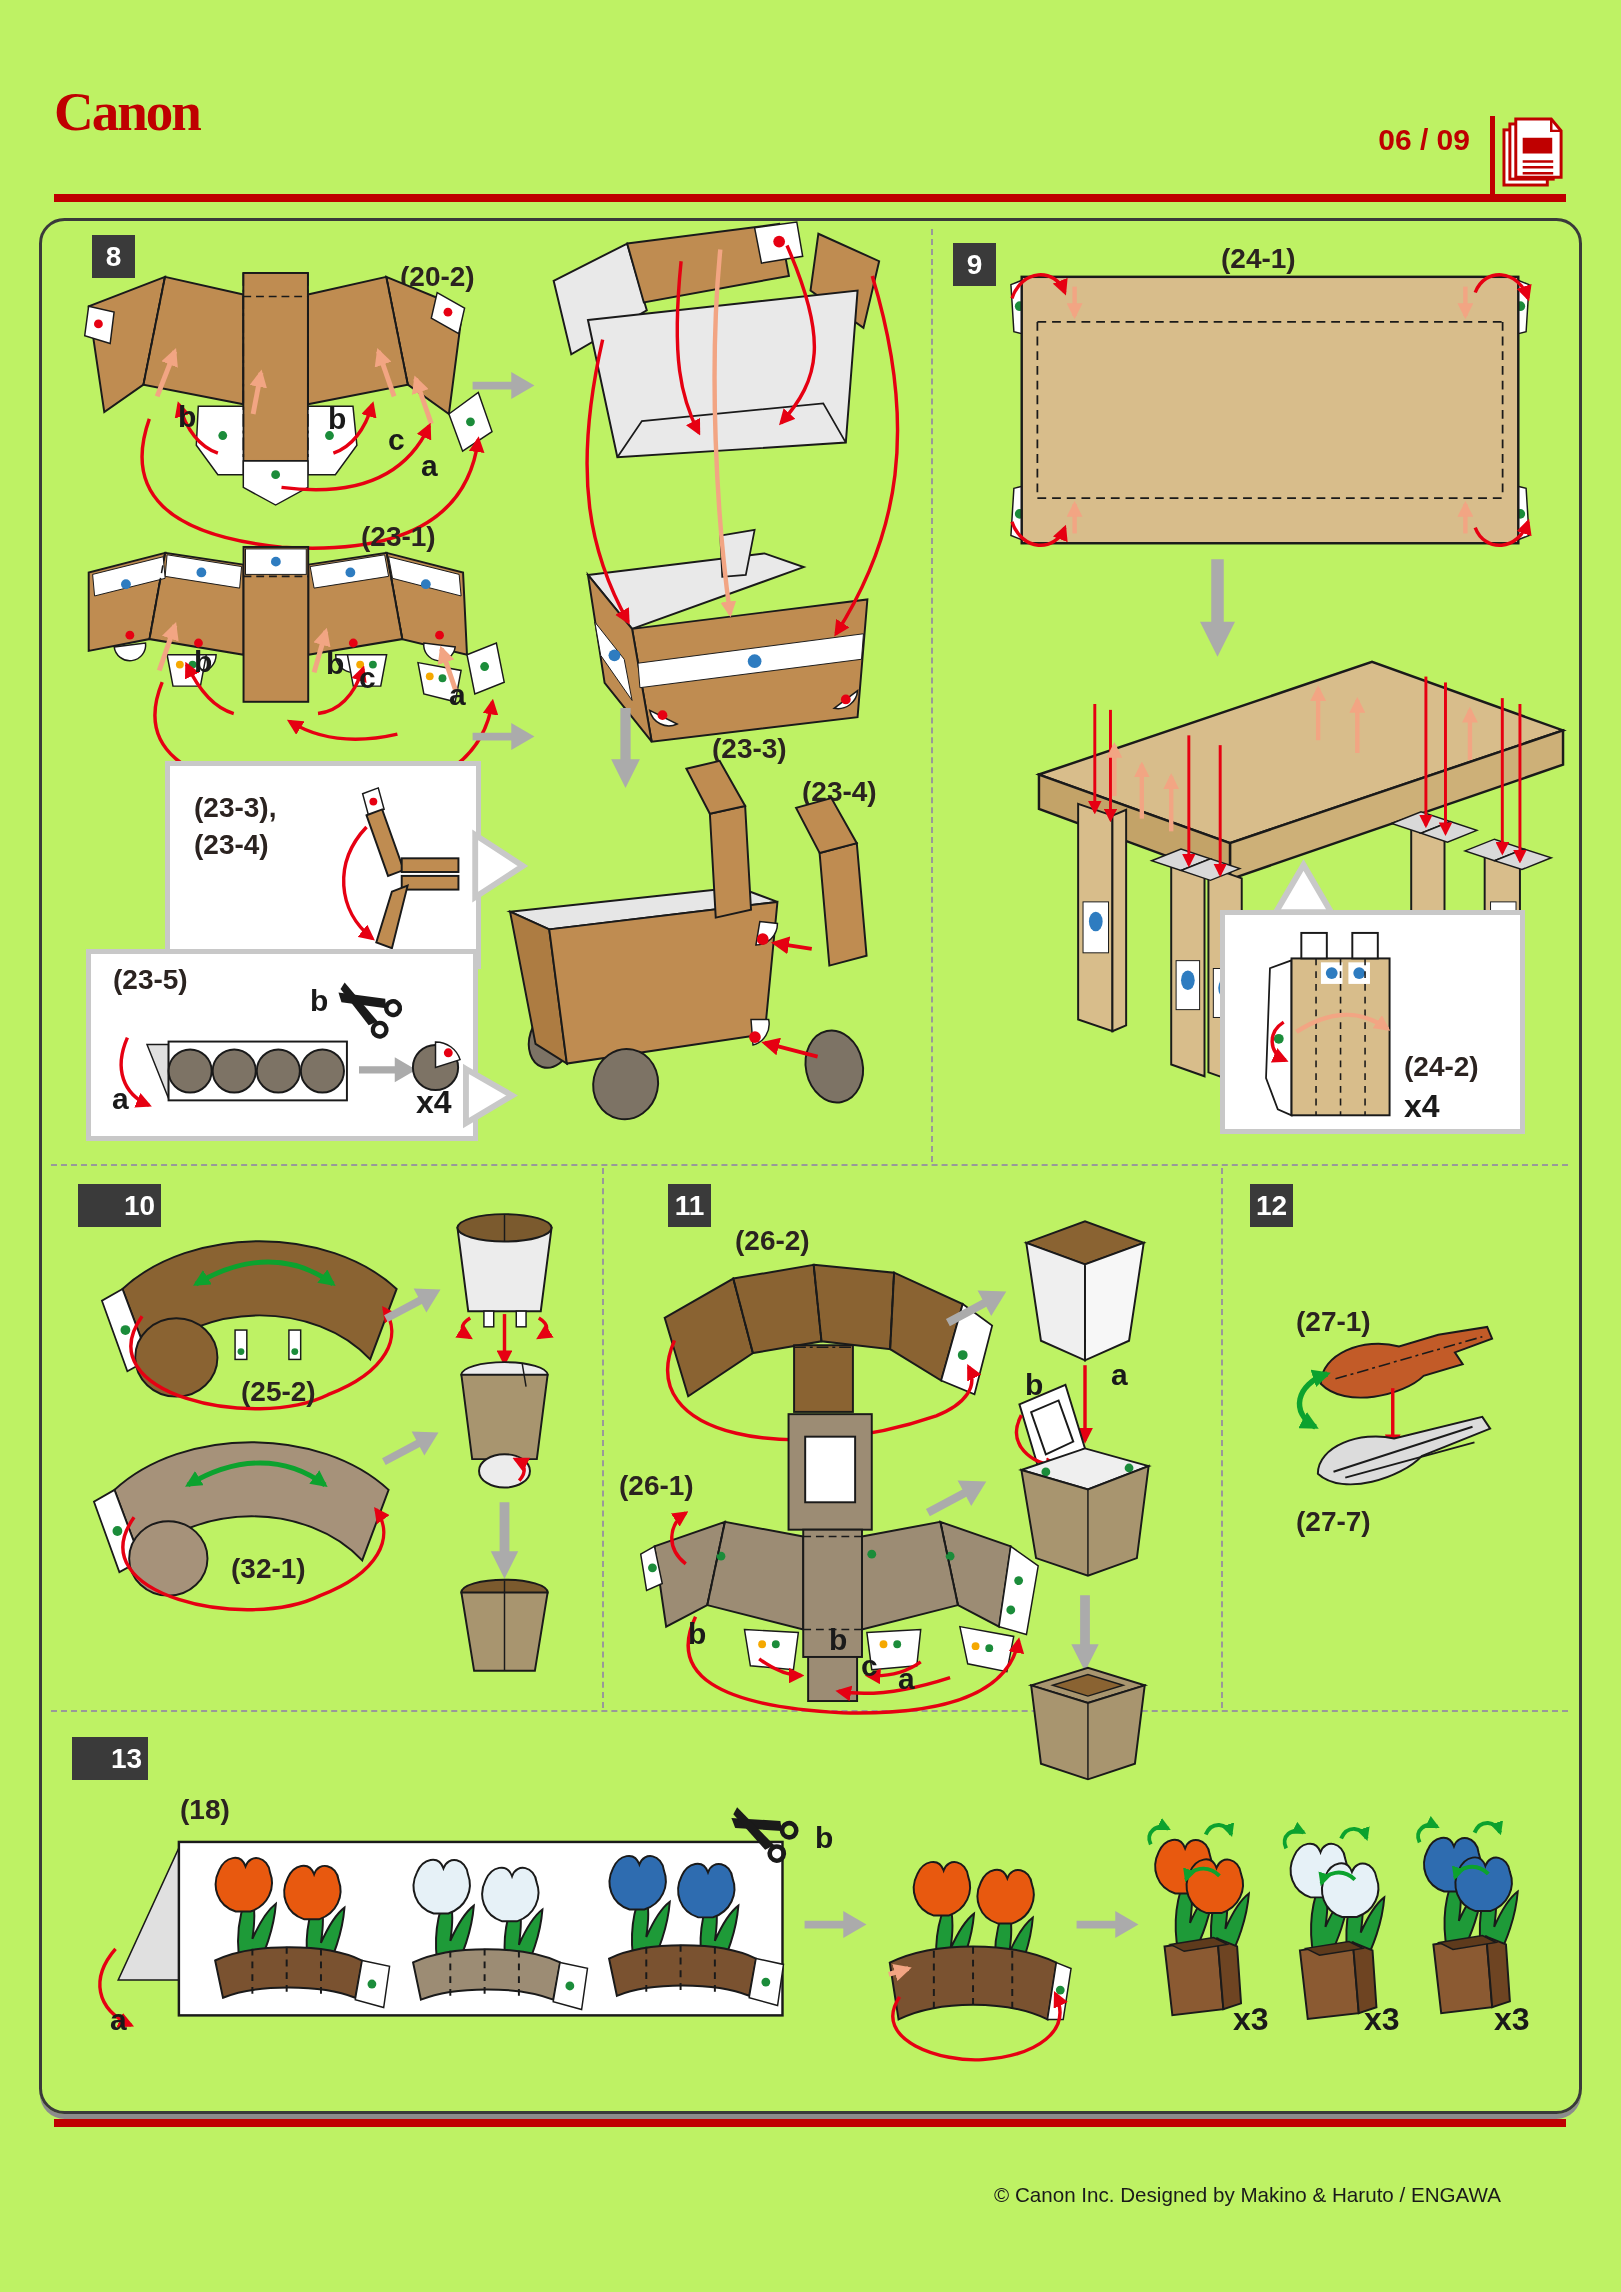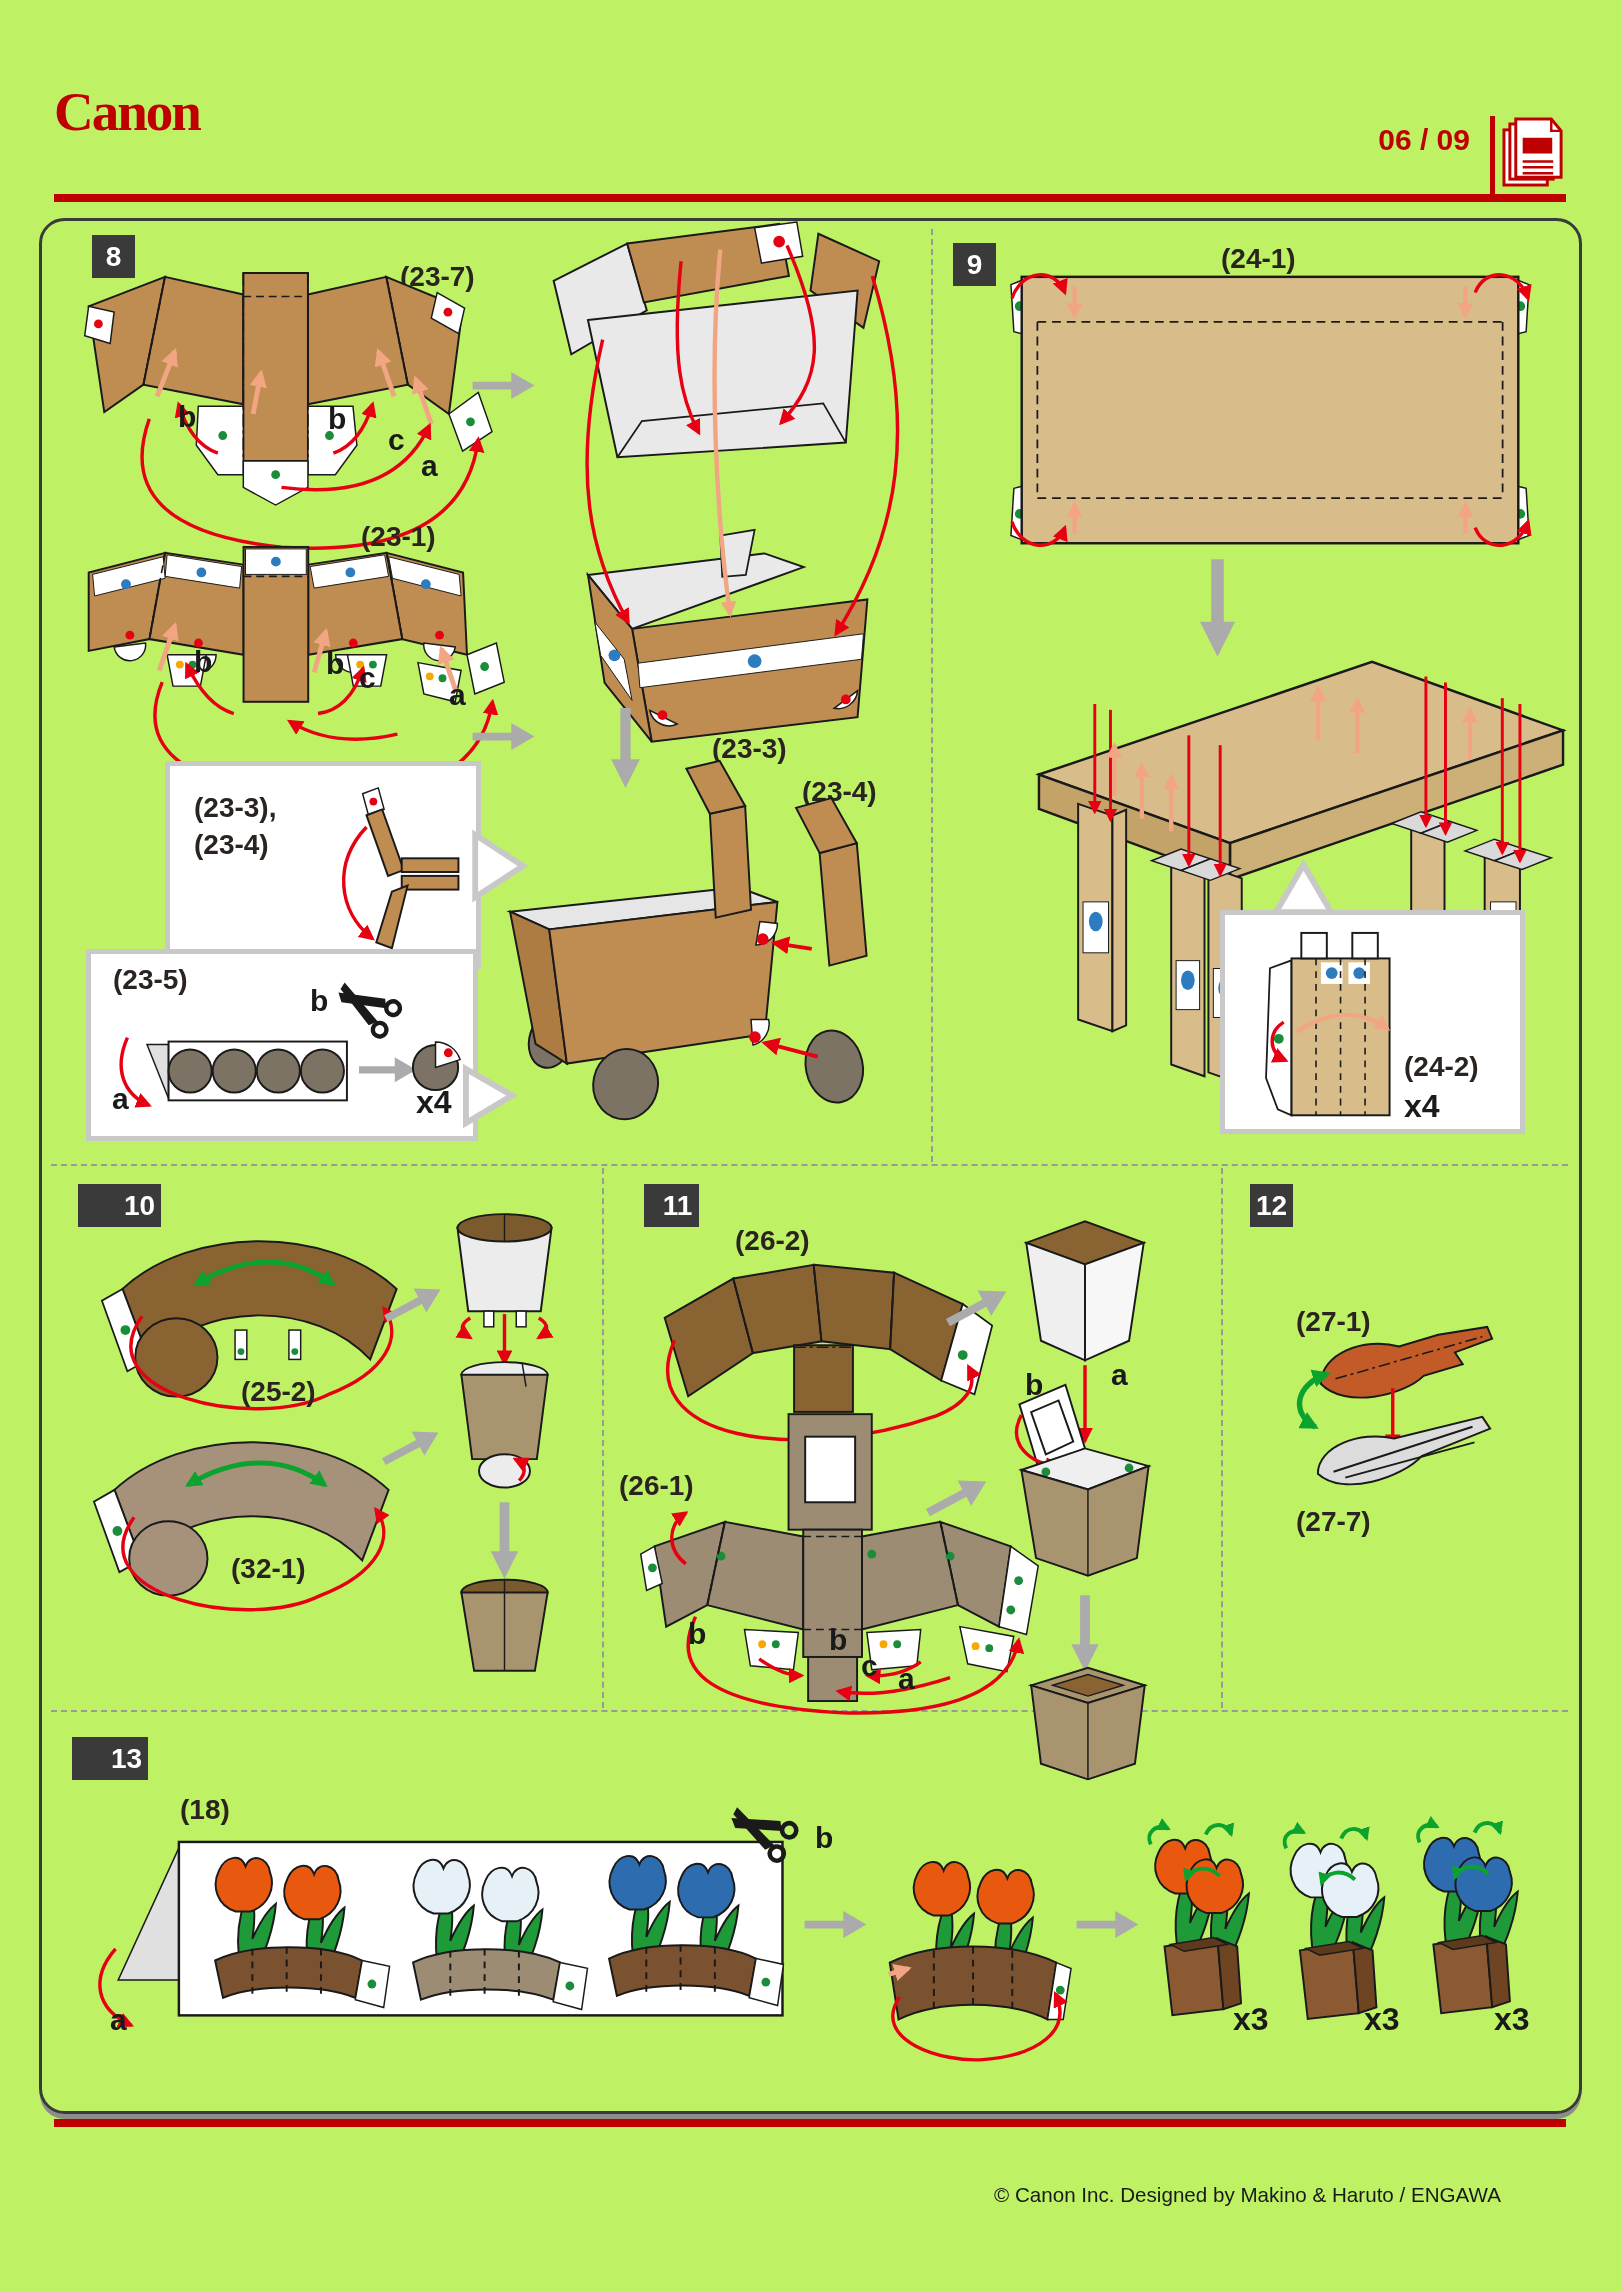--- a/index.html
+++ b/index.html
@@ -77,21 +77,21 @@
 <div class="abs redrule" style="left:54px;top:194px;width:1512px;"></div>
 
 <div id="mainbox" class="abs"></div>
 <div class="abs dashv" style="left:931px;top:229px;height:933px;"></div>
 <div class="abs dashh" style="left:51px;top:1164px;width:1517px;"></div>
 <div class="abs dashv" style="left:602px;top:1168px;height:540px;"></div>
 <div class="abs dashv" style="left:1221px;top:1168px;height:540px;"></div>
 <div class="abs dashh" style="left:51px;top:1710px;width:1517px;"></div>
 
 <div class="abs badge" style="left:92px;top:235px;">8</div>
-<span class="abs plabel" style="left:400px;top:261px;">(23-7)</span>
+<span class="abs plabel" style="left:400px;top:261px;">(20-2)</span>
 
 <svg class="abs" style="left:71px;top:267px" width="421" height="245" viewBox="0 0 430 250">
   <polygon points="96,10 18,40 34,148 74,120" fill="#BF8C51" stroke="#1a1a1a" stroke-width="2"></polygon>
   <polygon points="176,28 96,10 74,120 176,140" fill="#BF8C51" stroke="#1a1a1a" stroke-width="2"></polygon>
   <polygon points="322,10 400,42 386,150 344,120" fill="#BF8C51" stroke="#1a1a1a" stroke-width="2"></polygon>
   <polygon points="242,28 322,10 344,120 242,140" fill="#BF8C51" stroke="#1a1a1a" stroke-width="2"></polygon>
   <polygon points="18,40 44,46 40,78 14,70" fill="#fff" stroke="#1a1a1a" stroke-width="1.5"></polygon>
   <circle cx="28" cy="58" r="4.5" fill="#E60012"></circle>
   <polygon points="374,26 402,42 396,68 368,52" fill="#fff" stroke="#1a1a1a" stroke-width="1.5"></polygon>
   <circle cx="385" cy="46" r="4.5" fill="#E60012"></circle>
@@ -409,21 +409,21 @@
   <ellipse cx="75" cy="268" rx="26" ry="17" fill="#ECECEC" stroke="#1a1a1a" stroke-width="2"></ellipse>
   <path d="M90,278 q12,-14 -4,-22" stroke="#E60012" stroke-width="3.5" fill="none" marker-end="url(#mR)"></path>
   <g transform="translate(61,300)">
         <use href="#garrowD"></use>
       </g>
   <ellipse cx="75" cy="392" rx="44" ry="13" fill="#7B5A2E" stroke="#1a1a1a" stroke-width="2"></ellipse>
   <polygon points="31,392 119,392 106,472 44,472" fill="#A8956F" stroke="#1a1a1a" stroke-width="2"></polygon>
   <path d="M75,380 V472" stroke="#1a1a1a" stroke-width="1.5"></path>
 </svg>
 
-<div class="abs badge" style="left:644px;top:1184px;padding-left:12px;">11</div>
+<div class="abs badge" style="left:668px;top:1184px;">11</div>
 <span class="abs plabel" style="left:735px;top:1225px;">(26-2)</span>
 <svg class="abs" style="left:647px;top:1257px" width="353" height="201" viewBox="0 0 360 205">
   <polygon points="18,62 88,22 108,98 42,142" fill="#8A6332" stroke="#1a1a1a" stroke-width="2"></polygon>
   <polygon points="88,22 170,8 178,86 108,98" fill="#8A6332" stroke="#1a1a1a" stroke-width="2"></polygon>
   <polygon points="170,8 252,16 248,94 178,86" fill="#8A6332" stroke="#1a1a1a" stroke-width="2"></polygon>
   <polygon points="252,16 322,48 300,126 248,94" fill="#8A6332" stroke="#1a1a1a" stroke-width="2"></polygon>
   <polygon points="322,48 352,70 334,140 300,126" fill="#fff" stroke="#1a1a1a" stroke-width="1.8"></polygon>
   <circle cx="322" cy="100" r="5" fill="#1B8C3A"></circle>
   <rect x="150" y="90" width="60" height="68" fill="#8A6332" stroke="#1a1a1a" stroke-width="2"></rect>
   <path d="M88,22 L108,98 M170,8 L178,86 M252,16 L248,94 M150,92 H210" stroke="#1a1a1a" stroke-width="1.6" stroke-dasharray="12 4 3 4" fill="none"></path>

